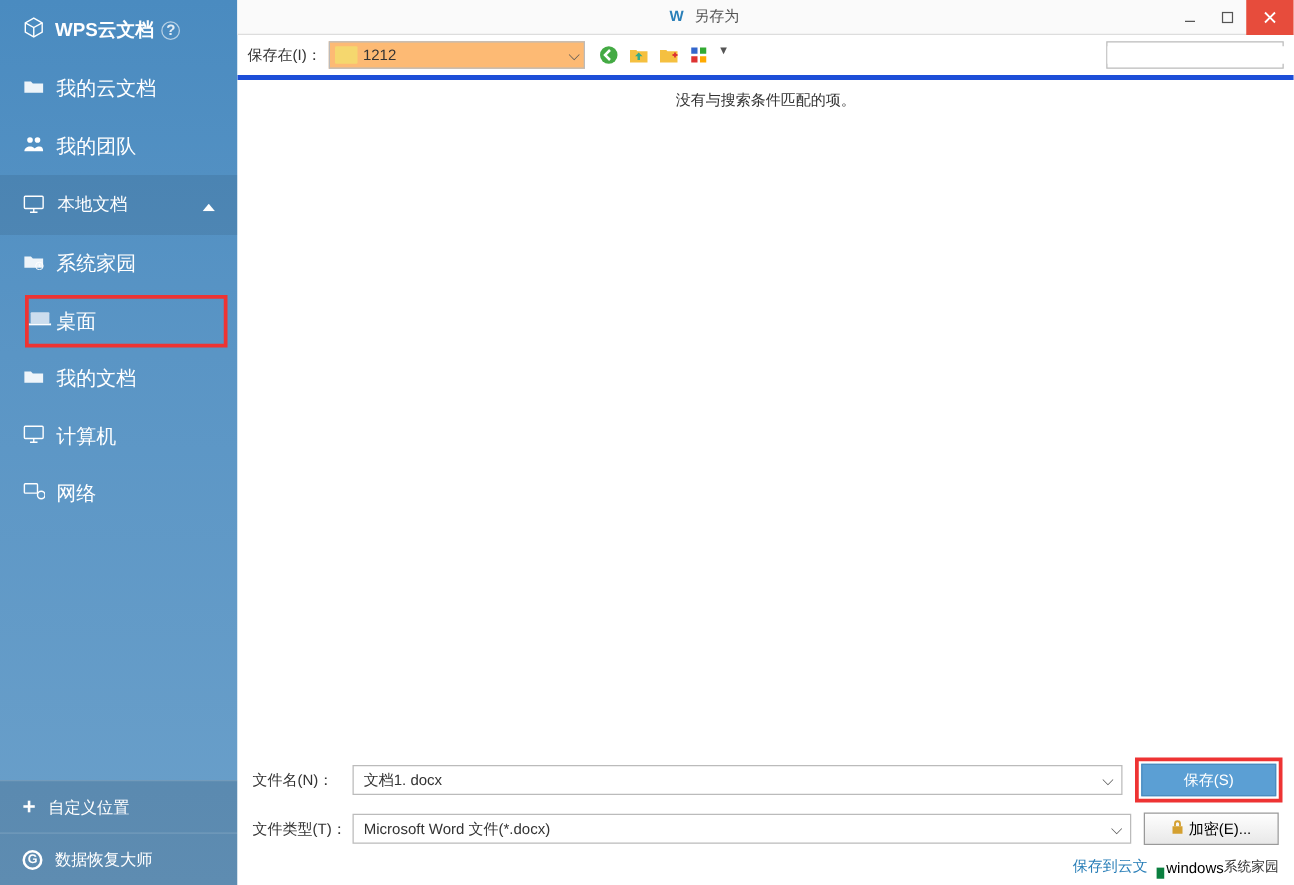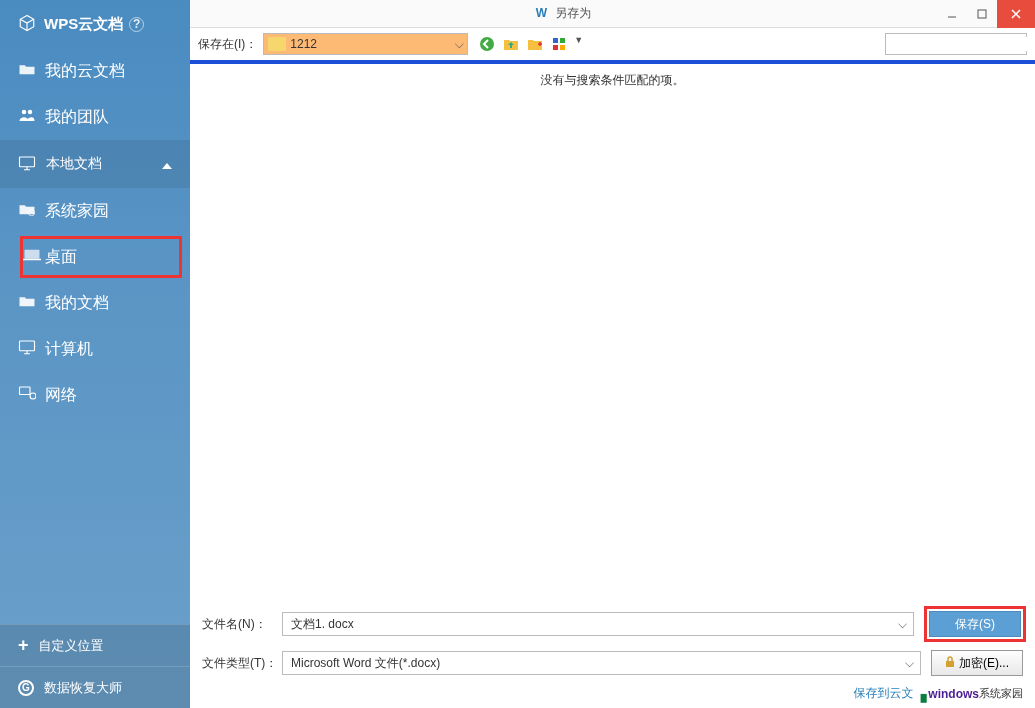--- a/index.html
+++ b/index.html
@@ -47,30 +47,30 @@
     .search-input { flex: 1; border: none; outline: none; font-size: 12px; padding: 0 4px; }
     
     .file-list { height: 538px; border-top: 4px solid #1d4ed8; overflow: auto; }
     .empty-msg { text-align: center; font-size: 12px; color: #333; padding-top: 8px; }
     
     .bottom-panel { position: absolute; bottom: 0; left: 0; right: 0; height: 110px; padding: 8px 12px 0 12px; }
     .form-row { display: flex; align-items: center; margin-bottom: 8px; font-size: 12px; color: #333; }
     .form-label { width: 80px; }
     .form-combo { flex: 1; border: 1px solid #bbb; height: 24px; display: flex; align-items: center; padding-left: 8px; background: #fff; margin-right: 10px; font-family: SimSun, monospace; font-size: 12px; }
     .form-combo-arrow { margin-left: auto; padding: 0 6px; color: #555; cursor: pointer; }
-    .form-btn { width: 92px; height: 26px; border: 1px solid #999; background: linear-gradient(#fefefe, #e8e8e8); font-size: 12px; cursor: pointer; display: flex; align-items: center; justify-content: center; }
+    .form-btn { width: 108px; height: 26px; border: 1px solid #999; background: linear-gradient(#fefefe, #e8e8e8); font-size: 12px; cursor: pointer; display: flex; align-items: center; justify-content: center; }
     .save-btn { background: #5b9fd4; color: #fff; border: 1px solid #4a8bc0; }
     .highlight-box { border: 3px solid #e33; padding: 2px; margin-right: -3px; }
     .lock-ic { color: #d4a030; margin-right: 4px; }
     
     .footer-links { position: absolute; bottom: 6px; right: 12px; font-size: 12px; display: flex; align-items: center; gap: 2px; }
     .cloud-link { color: #2a7fb8; cursor: pointer; }
     .watermark { color: #777; display: flex; align-items: center; }
     .wm-logo { color: #0a7f3f; font-weight: bold; margin-right: 2px; font-size: 14px; }
-    .wm-text { color: #4c1d95; font-weight: bold; }
+    .wm-text { color: #000000; font-weight: normal; }
     .wm-sub { font-size: 11px; color: #333; }
   </style>
 </head>
 <body>
 
 <div class="sidebar">
   <div class="brand">
     <span class="brand-icon">
       <svg width="18" height="18" viewBox="0 0 24 24" fill="none" stroke="#fff" stroke-width="1.5">
           <path d="M12 2L3 7v10l9 5 9-5V7l-9-5z"></path>

